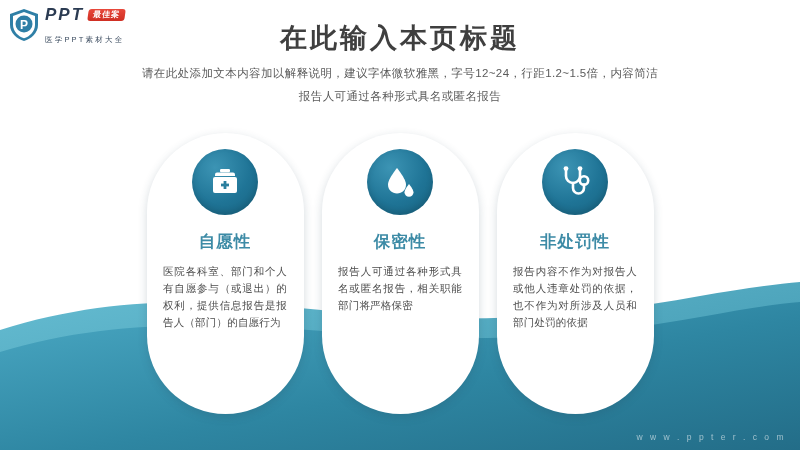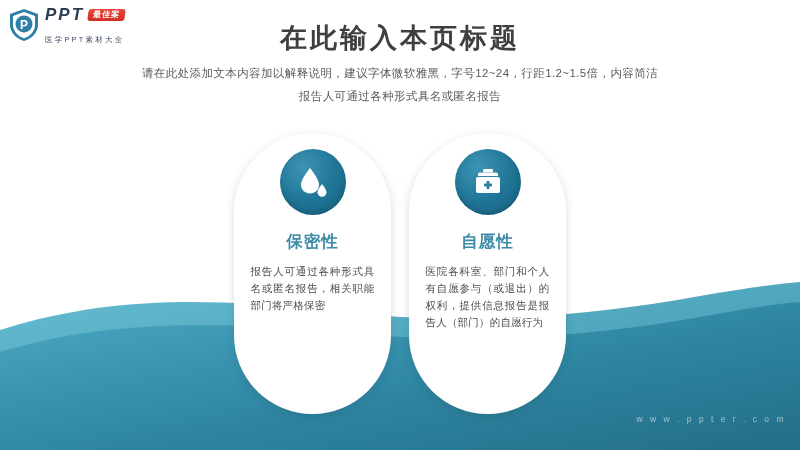--- a/index.html
+++ b/index.html
@@ -135,21 +135,21 @@
     color: #4d4d4d;
     line-height: 17px;
     text-align: justify;
     text-align-last: left;
     letter-spacing: 0.2px;
   }
 
   
   #watermark {
     position: absolute;
-    right: 14px; bottom: 26px;
+    right: 14px; bottom: 8px;
     font-size: 8.5px;
     color: rgba(255,255,255,0.55);
     letter-spacing: 2.5px;
     z-index: 6;
   }
 </style>
 </head>
 <body>
 
 <svg id="bg-wave" viewBox="0 0 800 450" preserveAspectRatio="none">
@@ -190,40 +190,53 @@
 
 <div id="subtitle">
   <div>请在此处添加文本内容加以解释说明，建议字体微软雅黑，字号12~24，行距1.2~1.5倍，内容简洁</div>
   <div>报告人可通过各种形式具名或匿名报告</div>
 </div>
 
 <div id="cards">
 
   <div class="card">
     <div class="icon-circle">
-      <svg width="32" height="34" viewBox="0 0 32 34">
-        <path d="M13 3 C13 3 4 14 4 19.5 C4 24.8 8 28.5 13 28.5 C18 28.5 22 24.8 22 19.5 C22 14 13 3 13 3 Z" fill="#ffffff"></path>
-        <path d="M25 19 C25 19 20.5 24.5 20.5 27.3 C20.5 29.9 22.5 31.8 25 31.8 C27.5 31.8 29.5 29.9 29.5 27.3 C29.5 24.5 25 19 25 19 Z" fill="#ffffff"></path>
-      </svg>
-    </div>
-    <div class="card-title">保密性</div>
-    <div class="card-body">报告人可通过各种形式具名或匿名报告，相关职能部门将严格保密</div>
-  </div>
-
-  <div class="card">
-    <div class="icon-circle">
       <svg width="34" height="32" viewBox="0 0 34 32">
         <rect x="12" y="3" width="10" height="3.2" rx="1.2" fill="#ffffff"></rect>
         <path d="M9 6.5 h16 a2 2 0 0 1 2 2 v1.5 h-20 V8.5 a2 2 0 0 1 2-2 Z" fill="#ffffff"></path>
         <rect x="5" y="11" width="24" height="16" rx="2" fill="#ffffff"></rect>
         <rect x="15.6" y="15" width="2.8" height="8" fill="#2b7f9e"></rect>
         <rect x="13" y="17.6" width="8" height="2.8" fill="#2b7f9e"></rect>
       </svg>
     </div>
     <div class="card-title">自愿性</div>
     <div class="card-body">医院各科室、部门和个人有自愿参与（或退出）的权利，提供信息报告是报告人（部门）的自愿行为</div>
   </div>
 
+  <div class="card">
+    <div class="icon-circle">
+      <svg width="32" height="34" viewBox="0 0 32 34">
+        <path d="M13 3 C13 3 4 14 4 19.5 C4 24.8 8 28.5 13 28.5 C18 28.5 22 24.8 22 19.5 C22 14 13 3 13 3 Z" fill="#ffffff"></path>
+        <path d="M25 19 C25 19 20.5 24.5 20.5 27.3 C20.5 29.9 22.5 31.8 25 31.8 C27.5 31.8 29.5 29.9 29.5 27.3 C29.5 24.5 25 19 25 19 Z" fill="#ffffff"></path>
+      </svg>
+    </div>
+    <div class="card-title">保密性</div>
+    <div class="card-body">报告人可通过各种形式具名或匿名报告，相关职能部门将严格保密</div>
+  </div>
+
+  <div class="card">
+    <div class="icon-circle">
+      <svg width="34" height="34" viewBox="0 0 34 34">
+        <path d="M8 4 v7 a7 7 0 0 0 14 0 V4" fill="none" stroke="#ffffff" stroke-width="2.6" stroke-linecap="round"></path>
+        <circle cx="8" cy="3.6" r="2.4" fill="#ffffff"></circle>
+        <circle cx="22" cy="3.6" r="2.4" fill="#ffffff"></circle>
+        <path d="M15 18 v5 a5.5 5.5 0 0 0 11 0 v-3.5" fill="none" stroke="#ffffff" stroke-width="2.6" stroke-linecap="round"></path>
+        <circle cx="26" cy="15.5" r="4.2" fill="none" stroke="#ffffff" stroke-width="2.6"></circle>
+      </svg>
+    </div>
+    <div class="card-title">非处罚性</div>
+    <div class="card-body">报告内容不作为对报告人或他人违章处罚的依据，也不作为对所涉及人员和部门处罚的依据</div>
+  </div>
 
 
 </div>
 
 <div id="watermark">w w w . p p t e r . c o m</div>
 
 </body></html>

